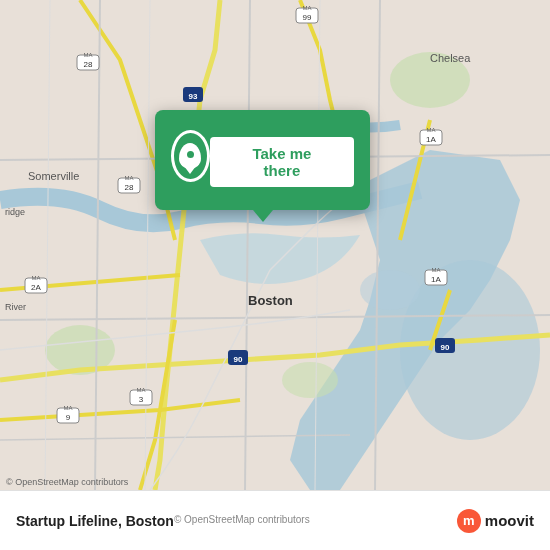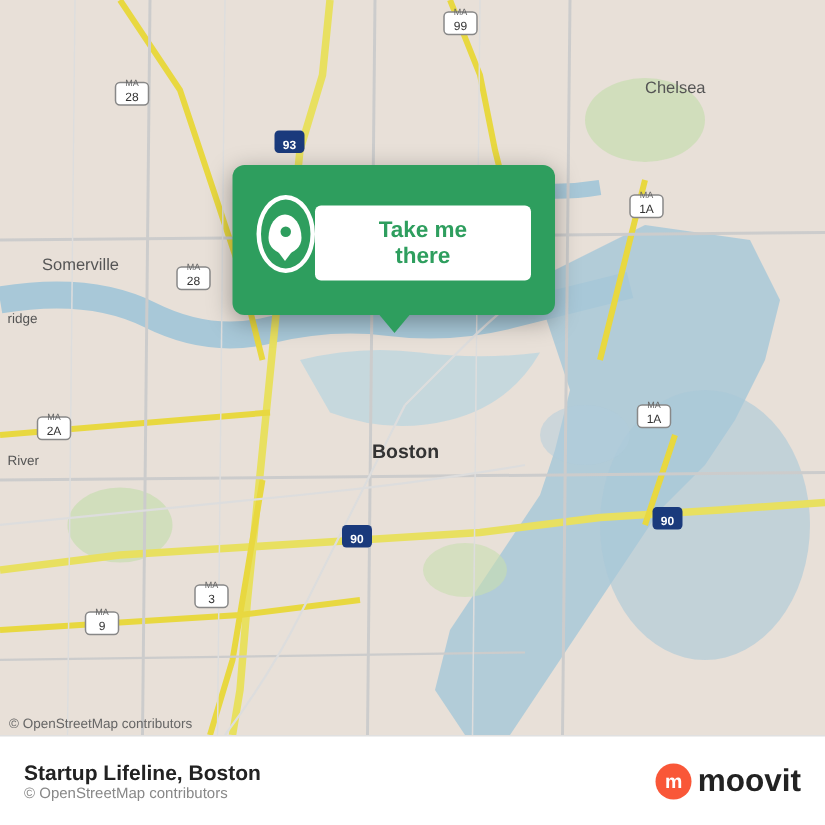--- a/index.html
+++ b/index.html
@@ -120,21 +120,21 @@
       background: white;
       display: flex;
       align-items: center;
       justify-content: space-between;
       padding: 0 16px;
       border-top: 1px solid #e0e0e0;
     }
 
     #bottom-bar-left {
       display: flex;
-      flex-direction: column;
+      flex-direction: row;
     }
 
     #bottom-bar-title {
       font-size: 14px;
       font-weight: bold;
       color: #222;
     }
 
     #bottom-bar-copy {
       font-size: 10px;
@@ -155,21 +155,21 @@
       font-size: 13px;
       border-radius: 50%;
       width: 24px;
       height: 24px;
       display: flex;
       align-items: center;
       justify-content: center;
     }
 
     .moovit-text {
-      font-size: 21px;
+      font-size: 15px;
       font-weight: bold;
       color: #222;
     }
   </style>
 </head>
 <body>
 
 <div id="map-container">
   <svg id="map-svg" viewBox="0 0 550 490" xmlns="http://www.w3.org/2000/svg">
 

